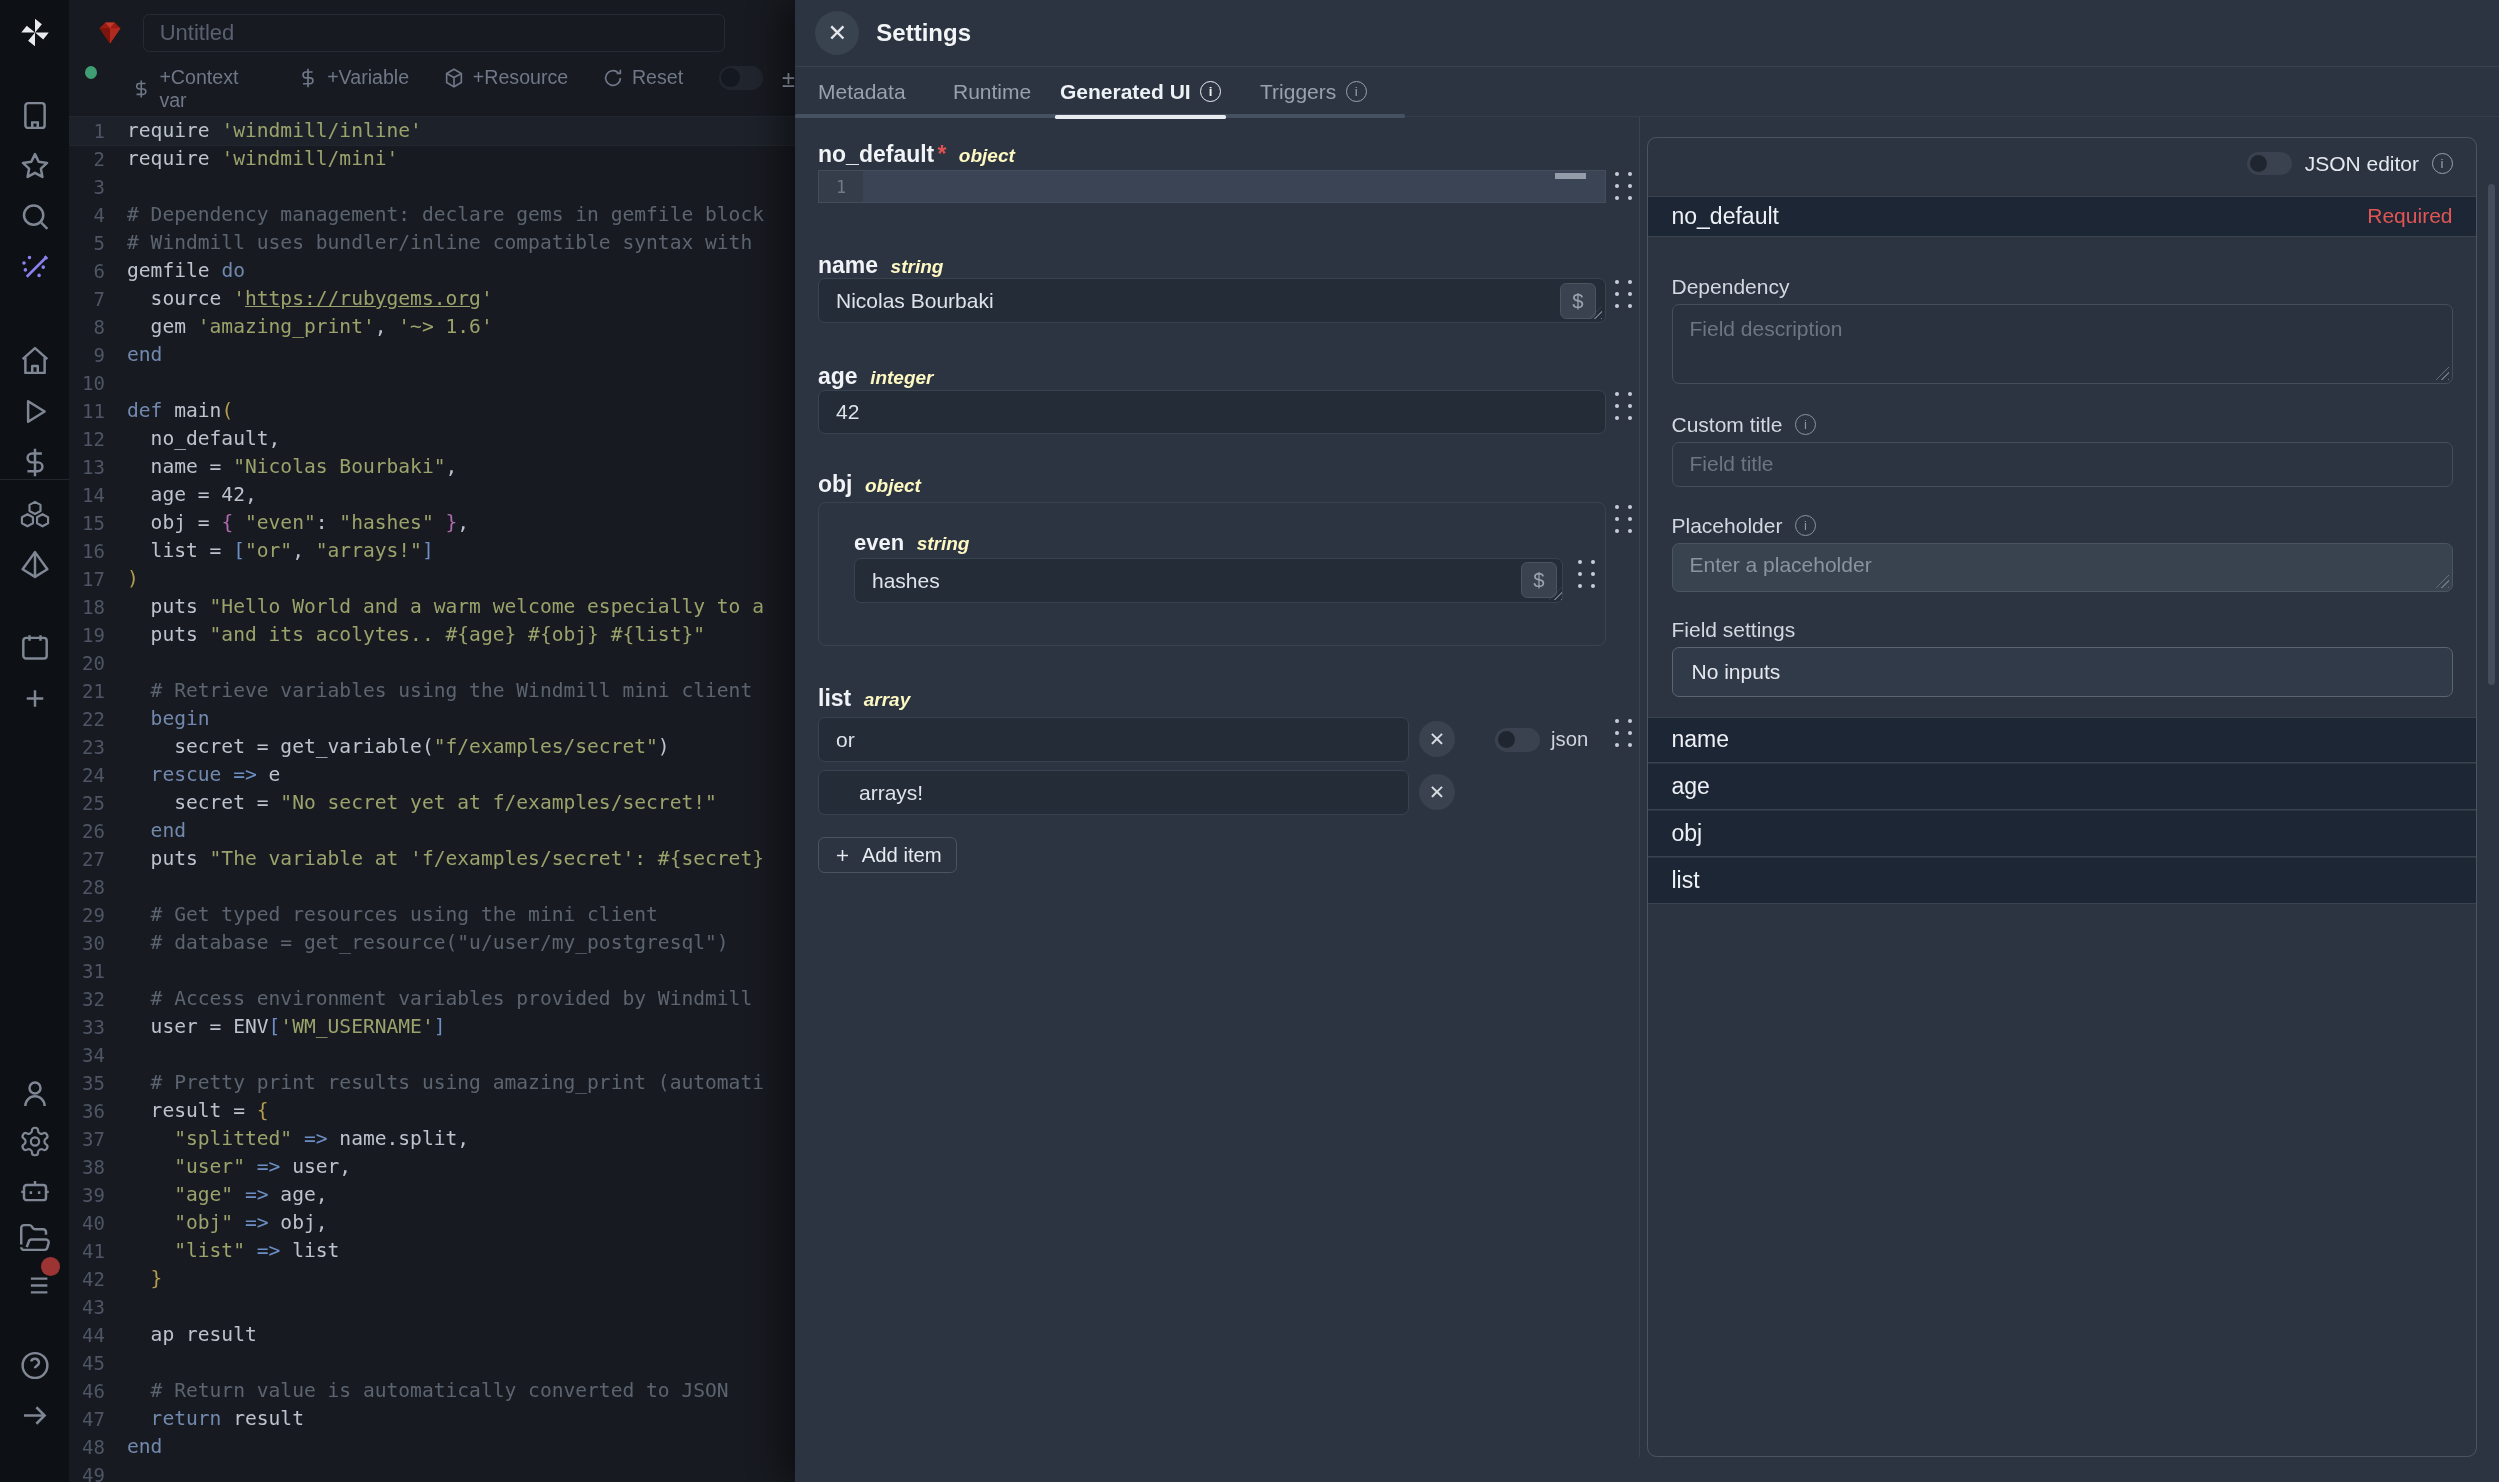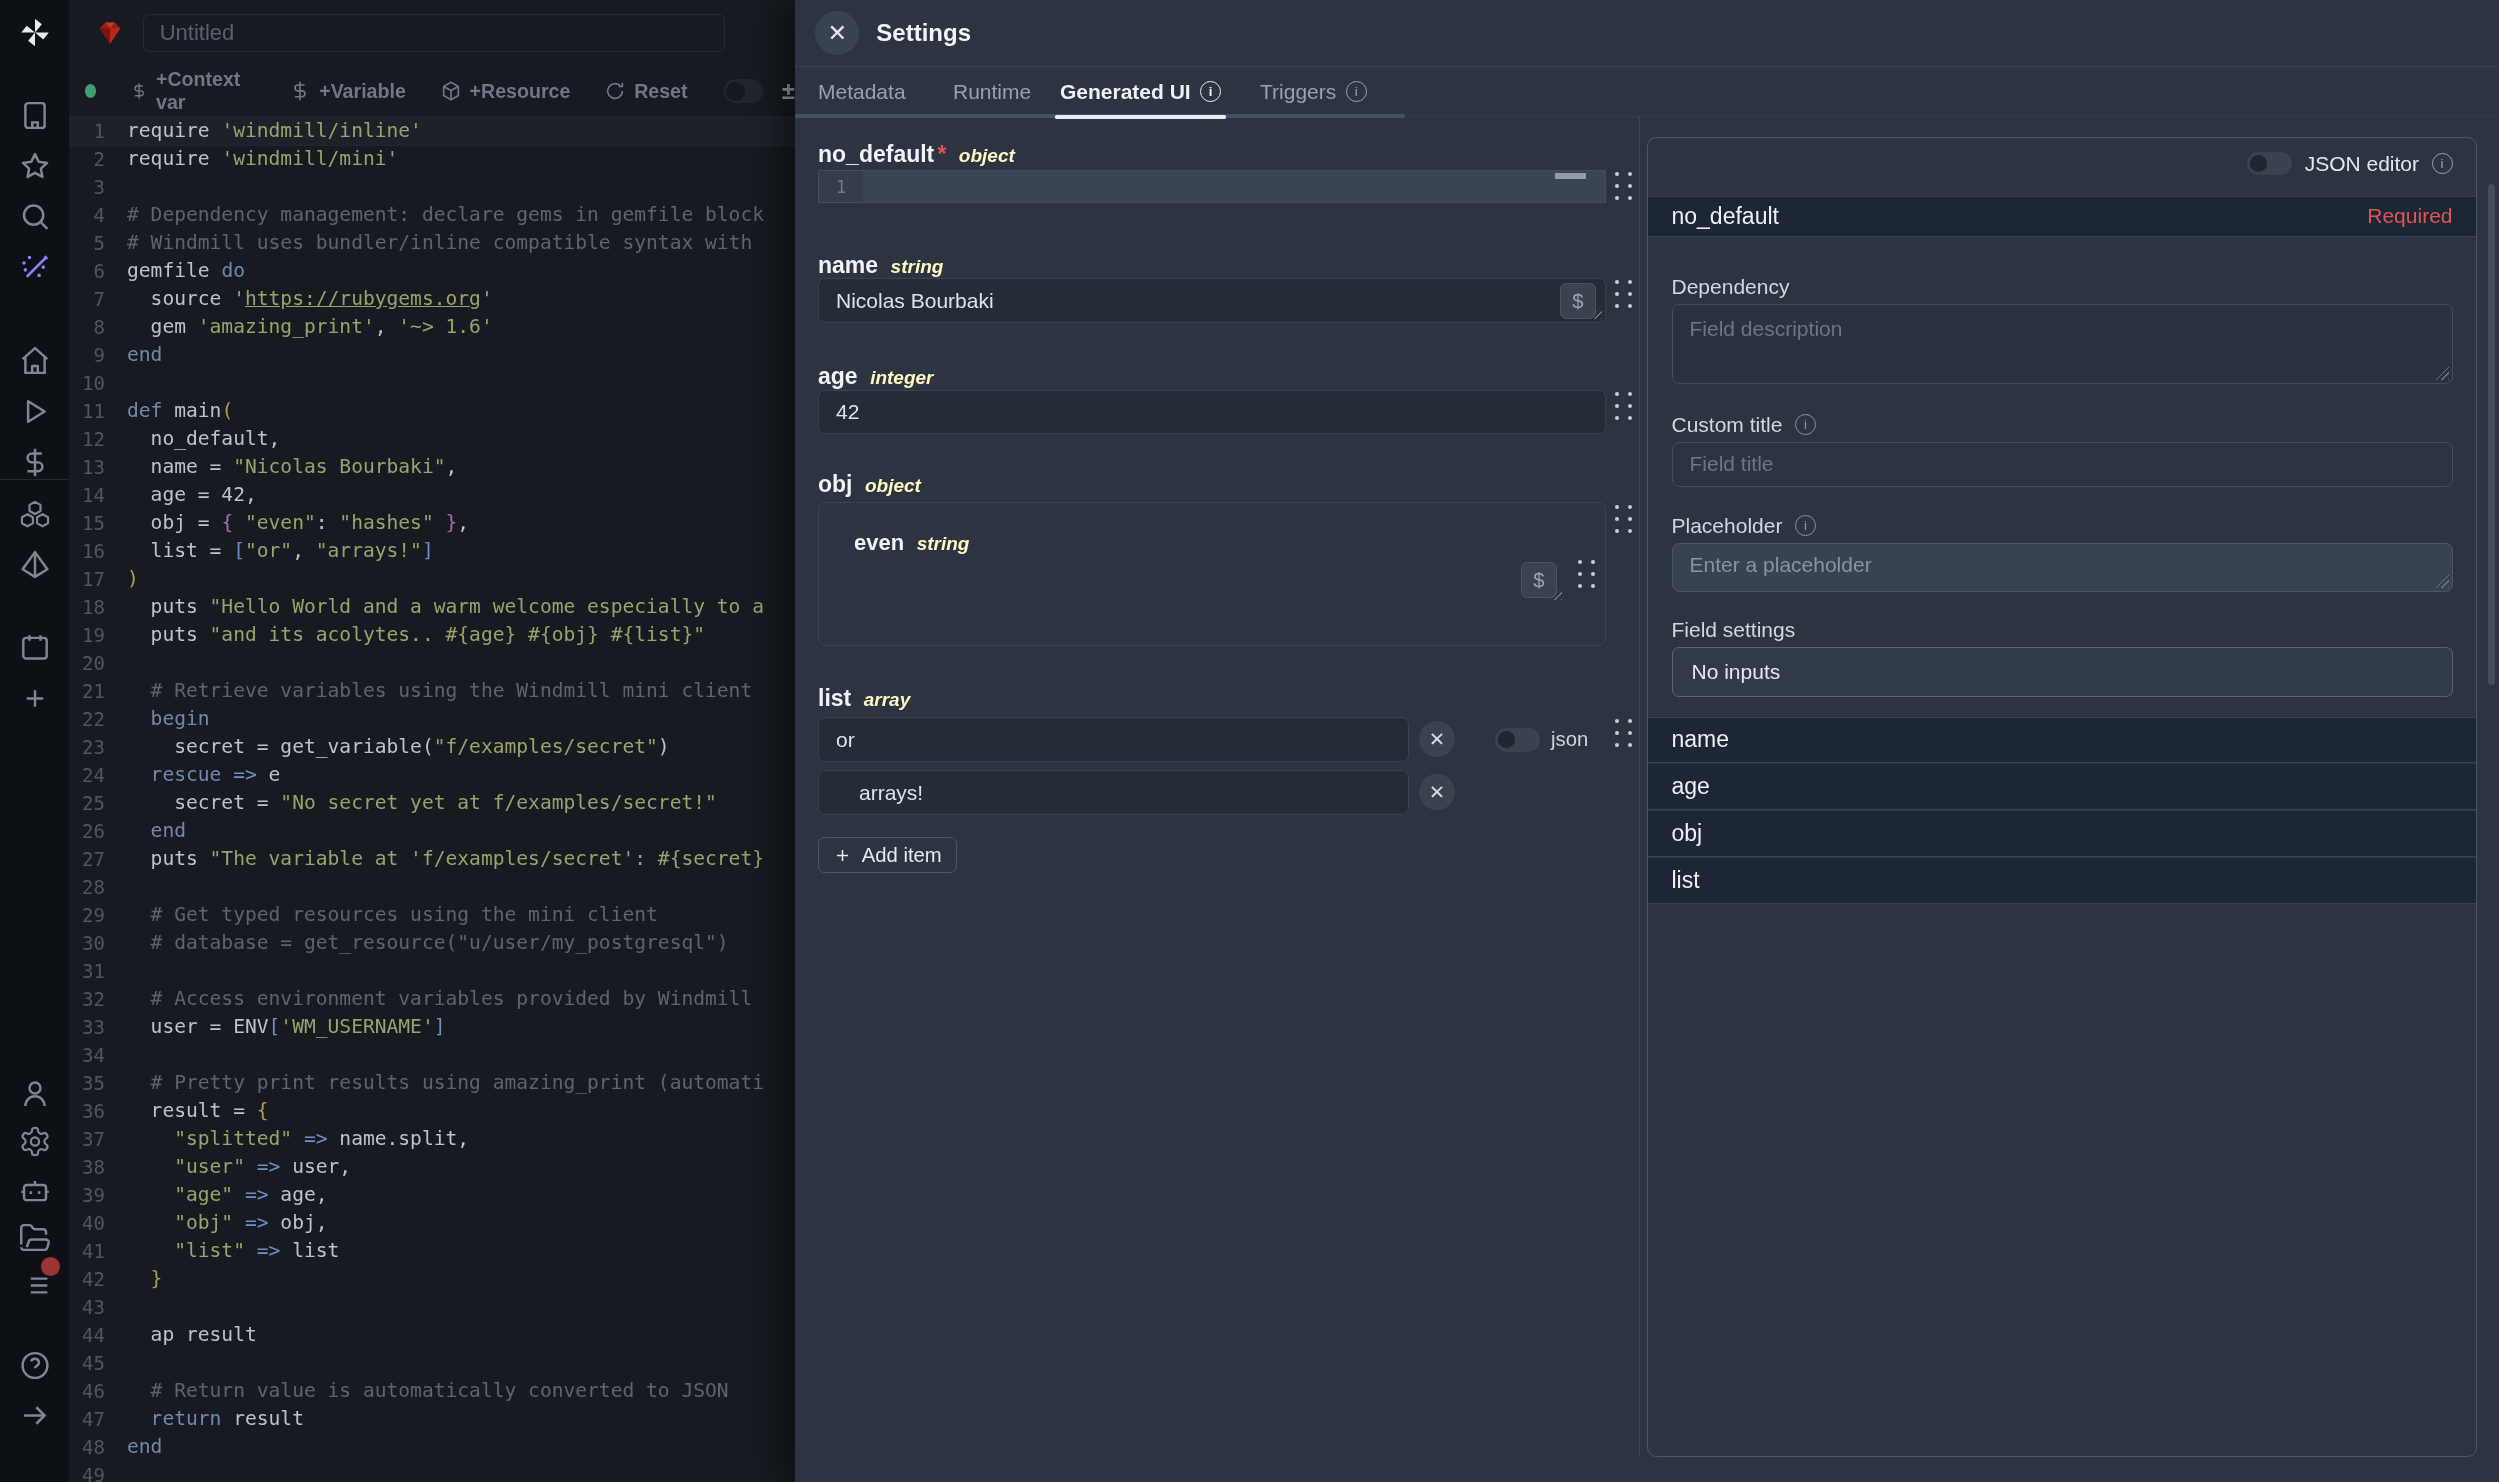--- a/index.html
+++ b/index.html
@@ -14,21 +14,21 @@
   .sb-sep{position:absolute;left:0;top:479px;width:100%;height:0.8px;background:#23272f;}
   .sb-badge{position:absolute;width:19px;height:19px;border-radius:50%;background:#9d3434;}
   .logo{color:#e8eaee;}
 
   
   .editor{position:absolute;left:69px;top:0;width:726px;height:100%;background:#171a20;overflow:hidden;z-index:1;}
   .ruby-ic{position:absolute;left:27px;top:19px;width:28px;height:28px;}
   .title-input{position:absolute;left:74px;top:14px;width:582px;height:38px;background:transparent;
     border:0.8px solid #262b33;border-radius:6.3px;color:#596070;font-size:22px;padding:0 15.7px;outline:none;}
   .title-input::placeholder{color:#596070;}
-  .toolbar{position:absolute;left:0;top:66px;width:100%;height:50px;display:flex;align-items:center;color:#6f7788;font-size:19.6px;font-weight:bold;}
+  .toolbar{position:absolute;left:0;top:66px;width:100%;height:50px;display:flex;align-items:flex-start;color:#6f7788;font-size:19.6px;}
   .tb-dot{width:13.3px;height:13.3px;border-radius:50%;background:#3f9e74;margin-left:15.7px;}
   .tb-btn{display:flex;align-items:center;gap:7.8px;margin-left:34px;cursor:pointer;color:#6f7788;}
   .tb-btn svg{width:22px;height:22px;}
   .tb-toggle{width:47px;height:23.5px;border-radius:11.7px;background:#20252e;margin-left:36px;position:relative;}
   .tb-toggle i{position:absolute;left:2.3px;top:2.3px;width:19px;height:19px;border-radius:50%;background:#141820;}
   .tb-pm{margin-left:19px;font-size:23.5px;color:#9aa2b1;}
 
   
   .code{position:absolute;left:0;top:117px;width:100%;}
   .code-line{display:flex;height:28px;line-height:28px;font-family:"DejaVu Sans Mono",monospace;font-size:19.6px;}
@@ -553,20 +553,21 @@
 
       <div class="f-label" style="top:354px">
         <span class="f-name">obj</span>
         <span class="f-type">object</span>
       </div>
       <div class="obj-box" style="top:385px">
         <div class="f-label" style="left:35px;top:27px">
           <span class="f-name" style="font-size:22px">even</span>
           <span class="f-type">string</span>
         </div>
+        <input class="f-input" style="left: 35px; top: 55px; width: 709px; height: 45px;" value="hashes">
         <span class="dollar" style="left:702px;top:59px">$</span>
         <span class="rz" style="left:730px;top:84px"></span>
         <span class="drag" style="left:759px;top:57px">
             <i></i>
             <i></i>
             <i></i>
             <i></i>
             <i></i>
             <i></i>
           </span>

